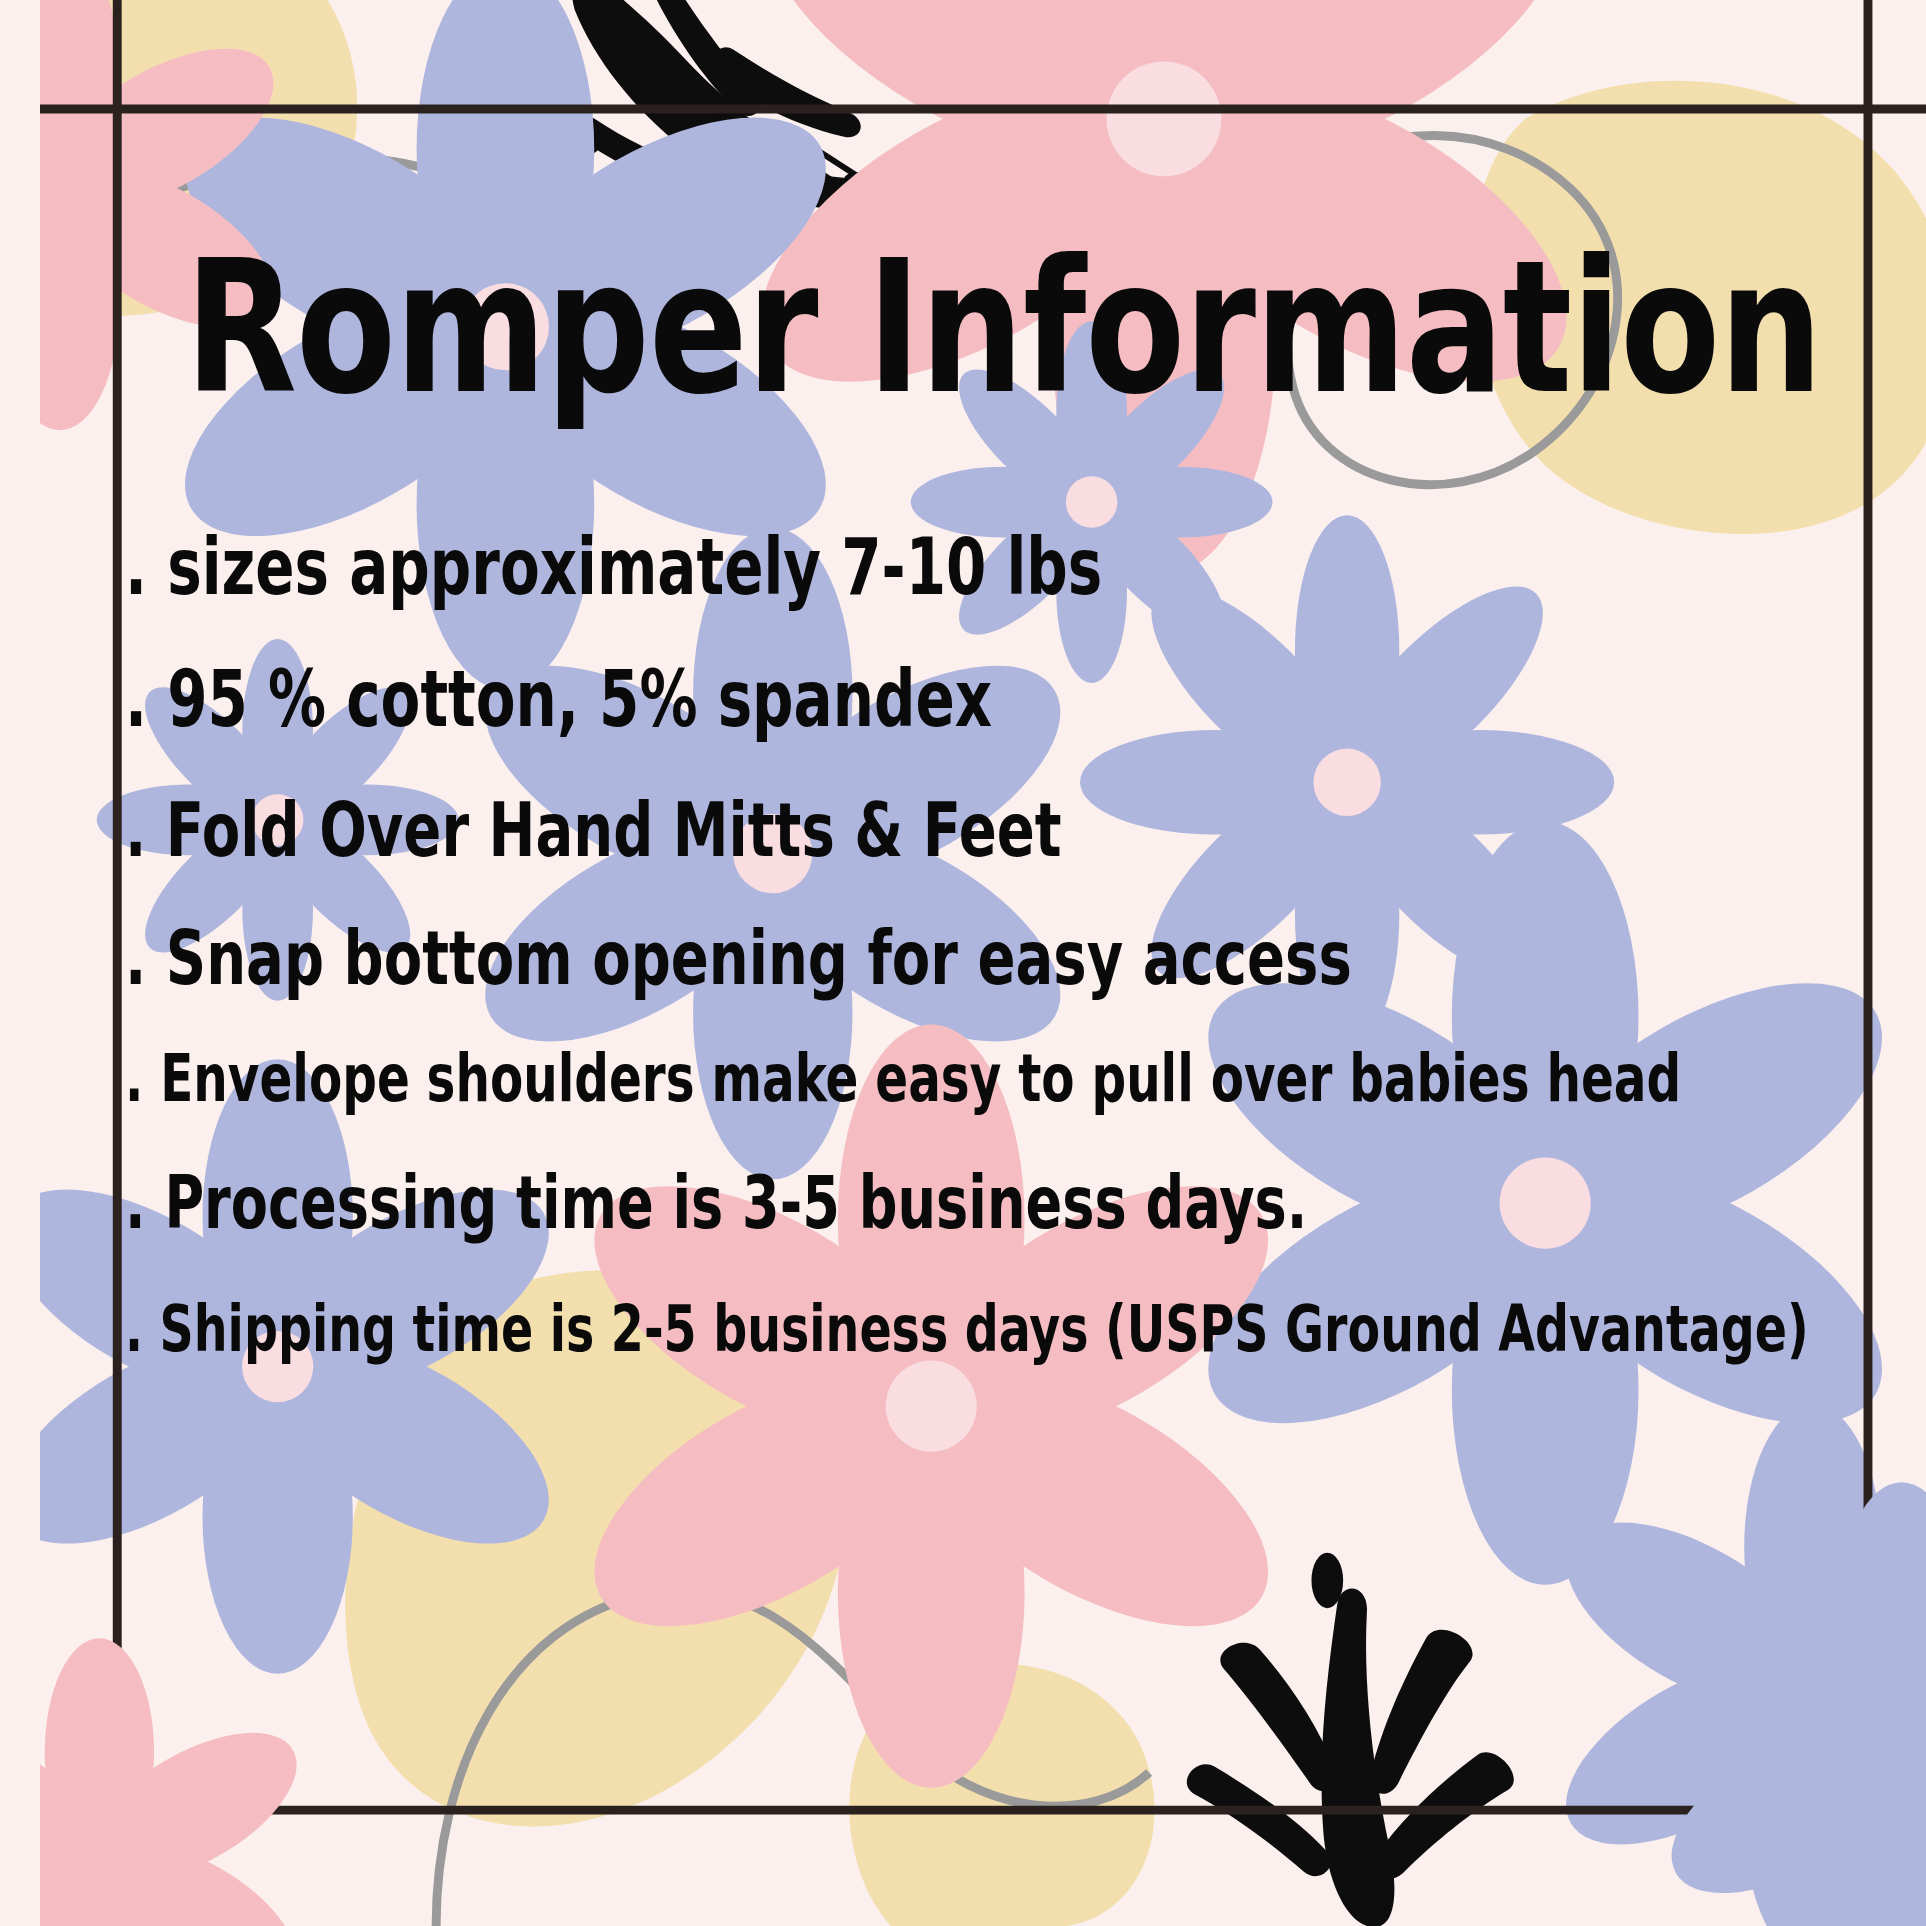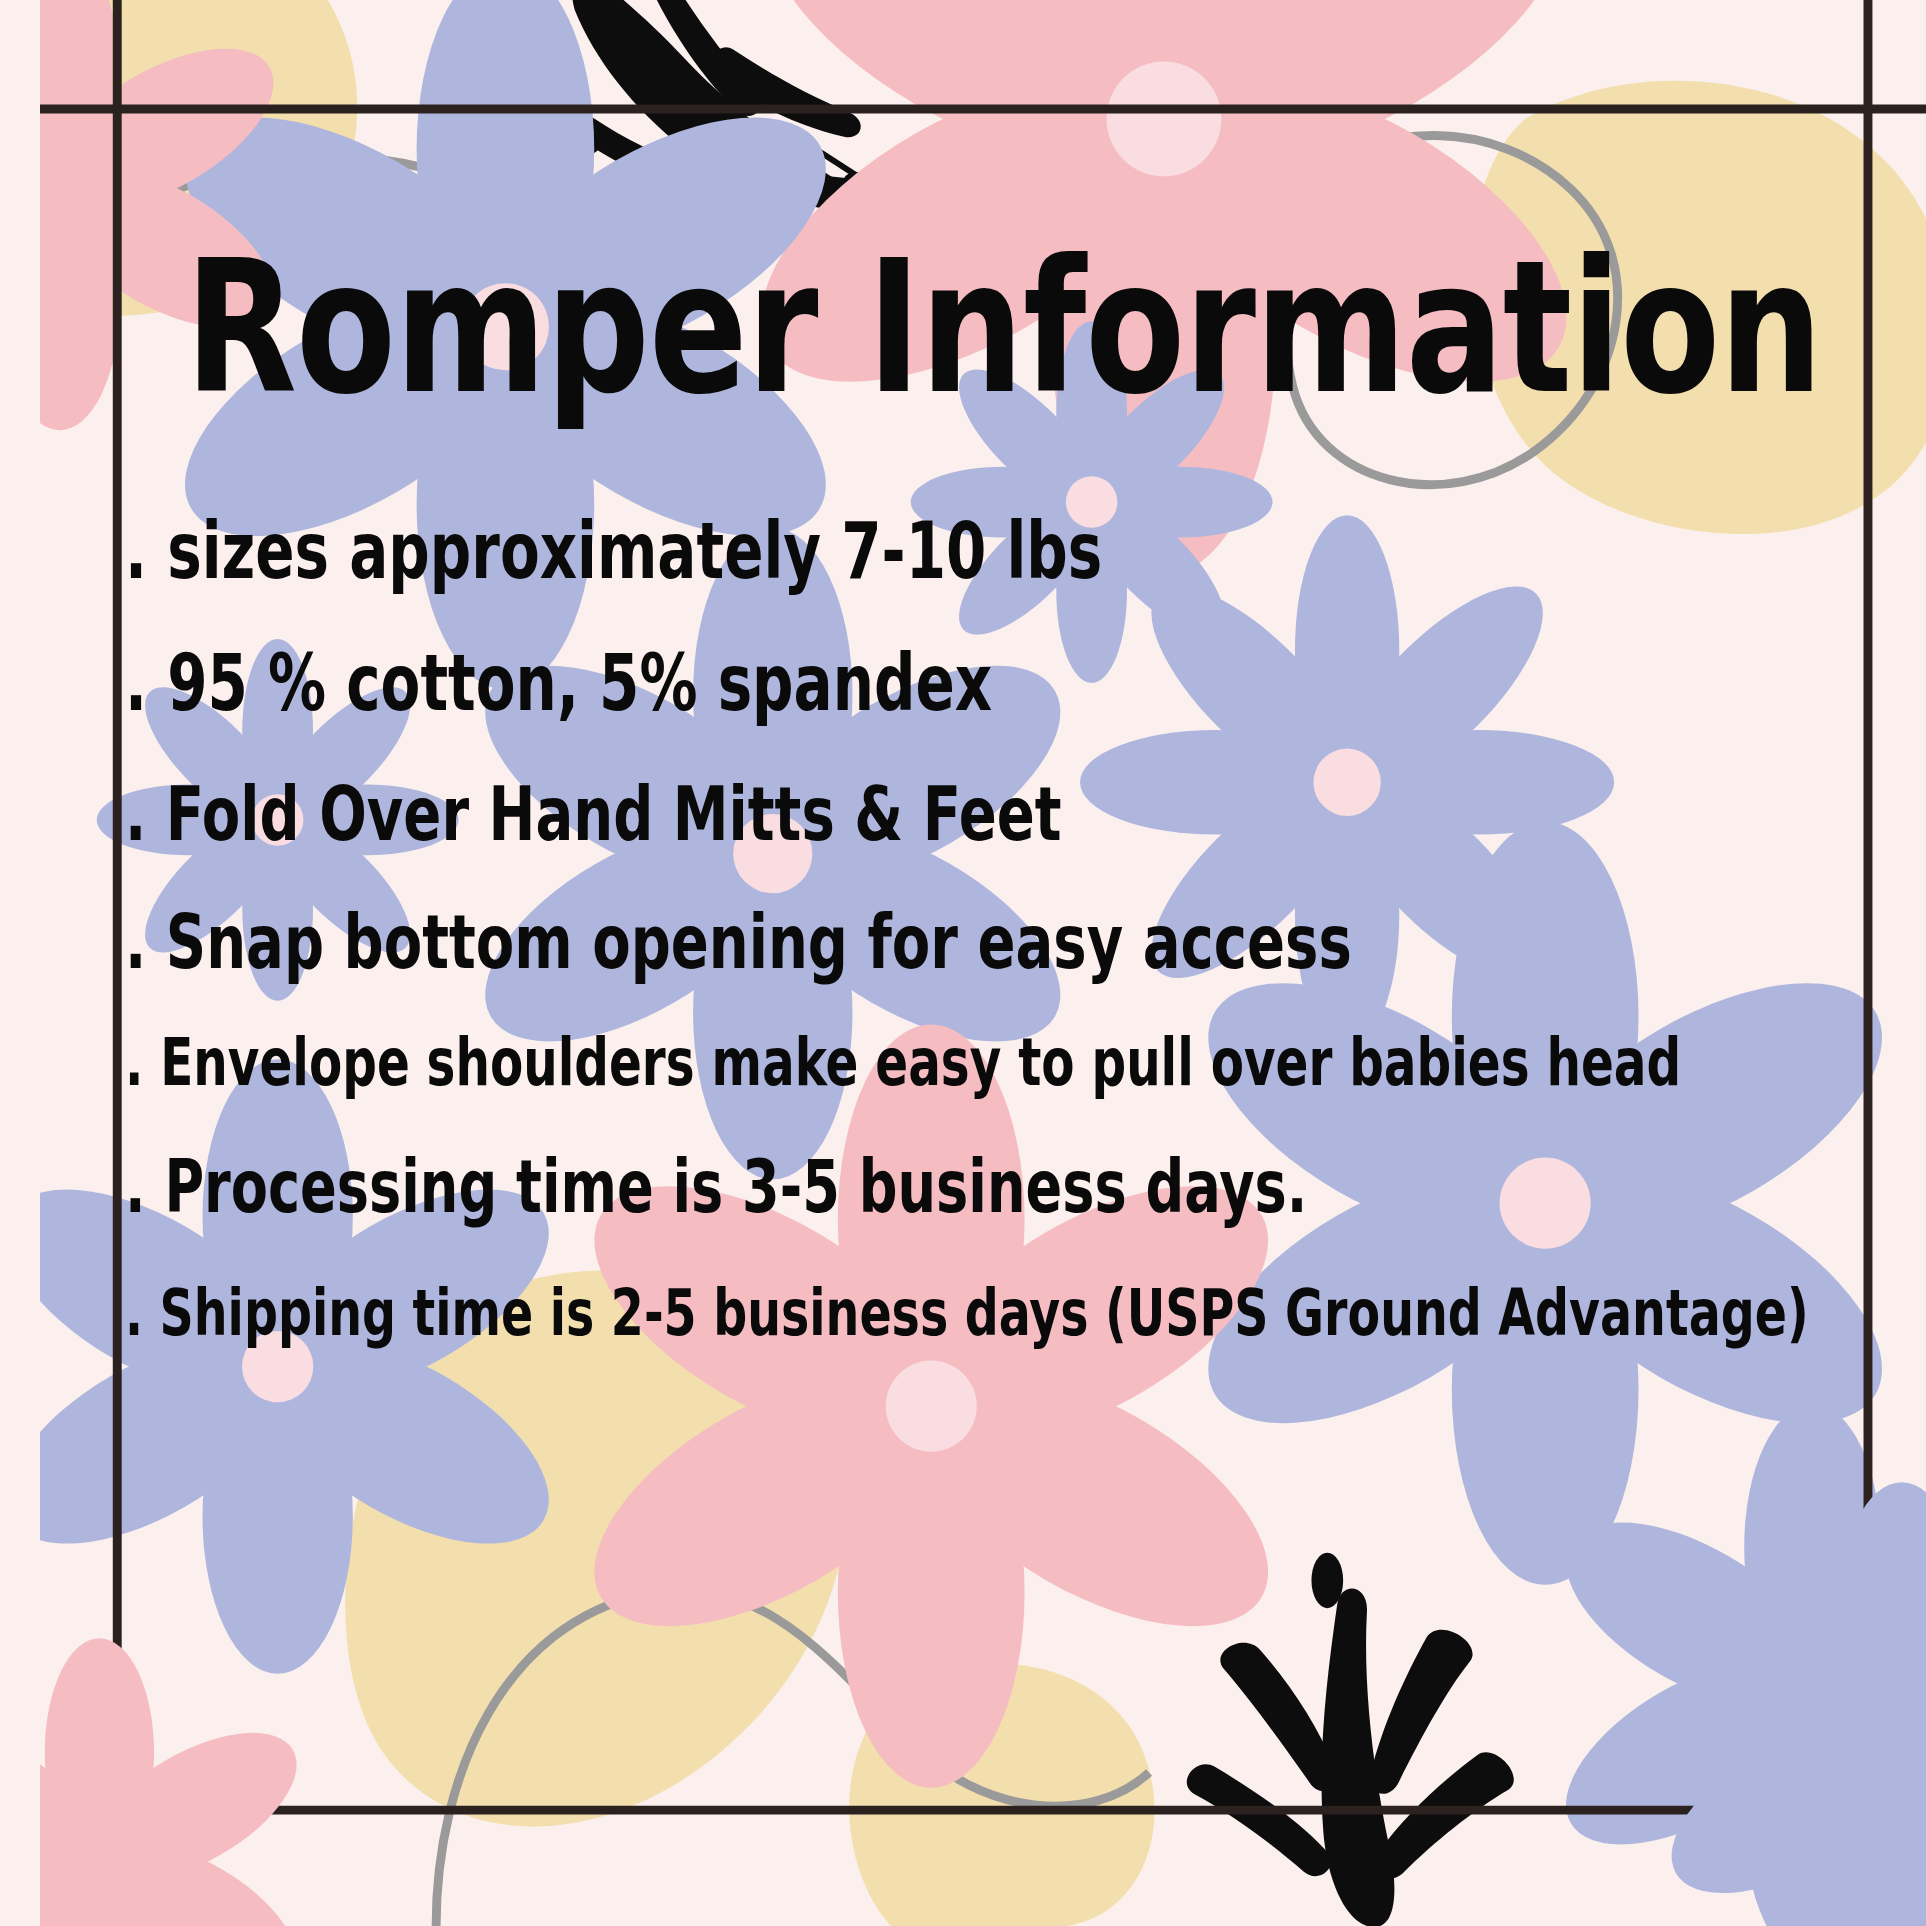--- a/index.html
+++ b/index.html
@@ -34,21 +34,21 @@
     font-size:150px;
     line-height:1.0;
     color:#0A0A0A;
     letter-spacing:-1px;
     transform:scaleY(1.22) scaleX(0.97);
     transform-origin:center top;
   }
   .bullets{
     position:absolute;
     left:85px;
-    top:515px;
+    top:531px;
     width:1782px;
   }
   .bullet{
     display:block;
     color:#0A0A0A;
     font-family:"DejaVu Sans", sans-serif;
     font-weight:bold;
     white-space:nowrap;
     transform:scaleY(1.28) scaleX(0.95);
     transform-origin:left center;

